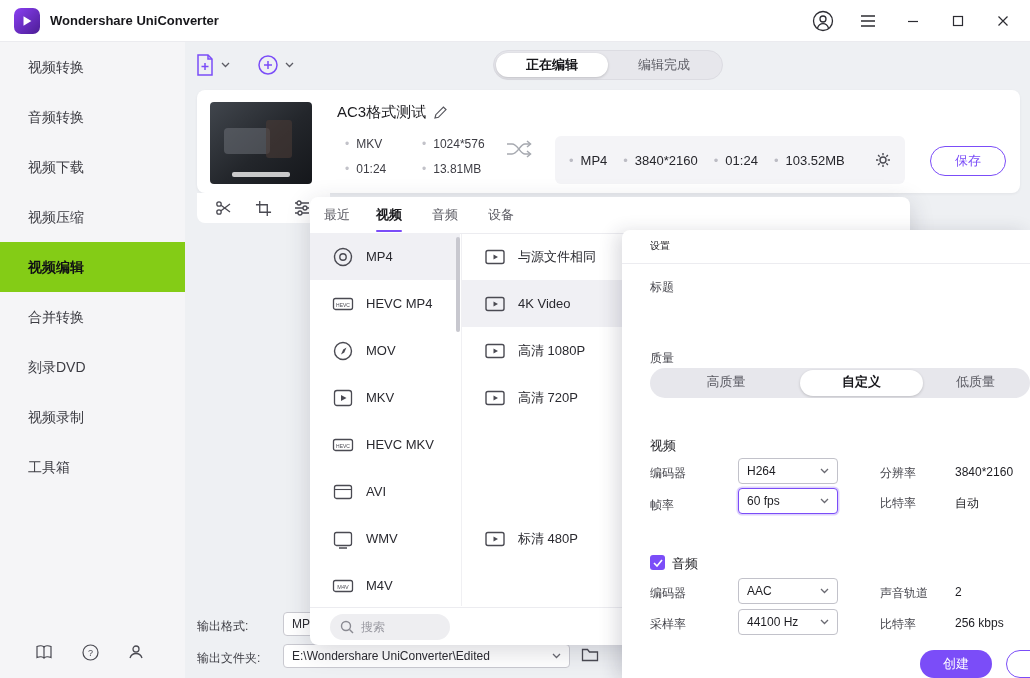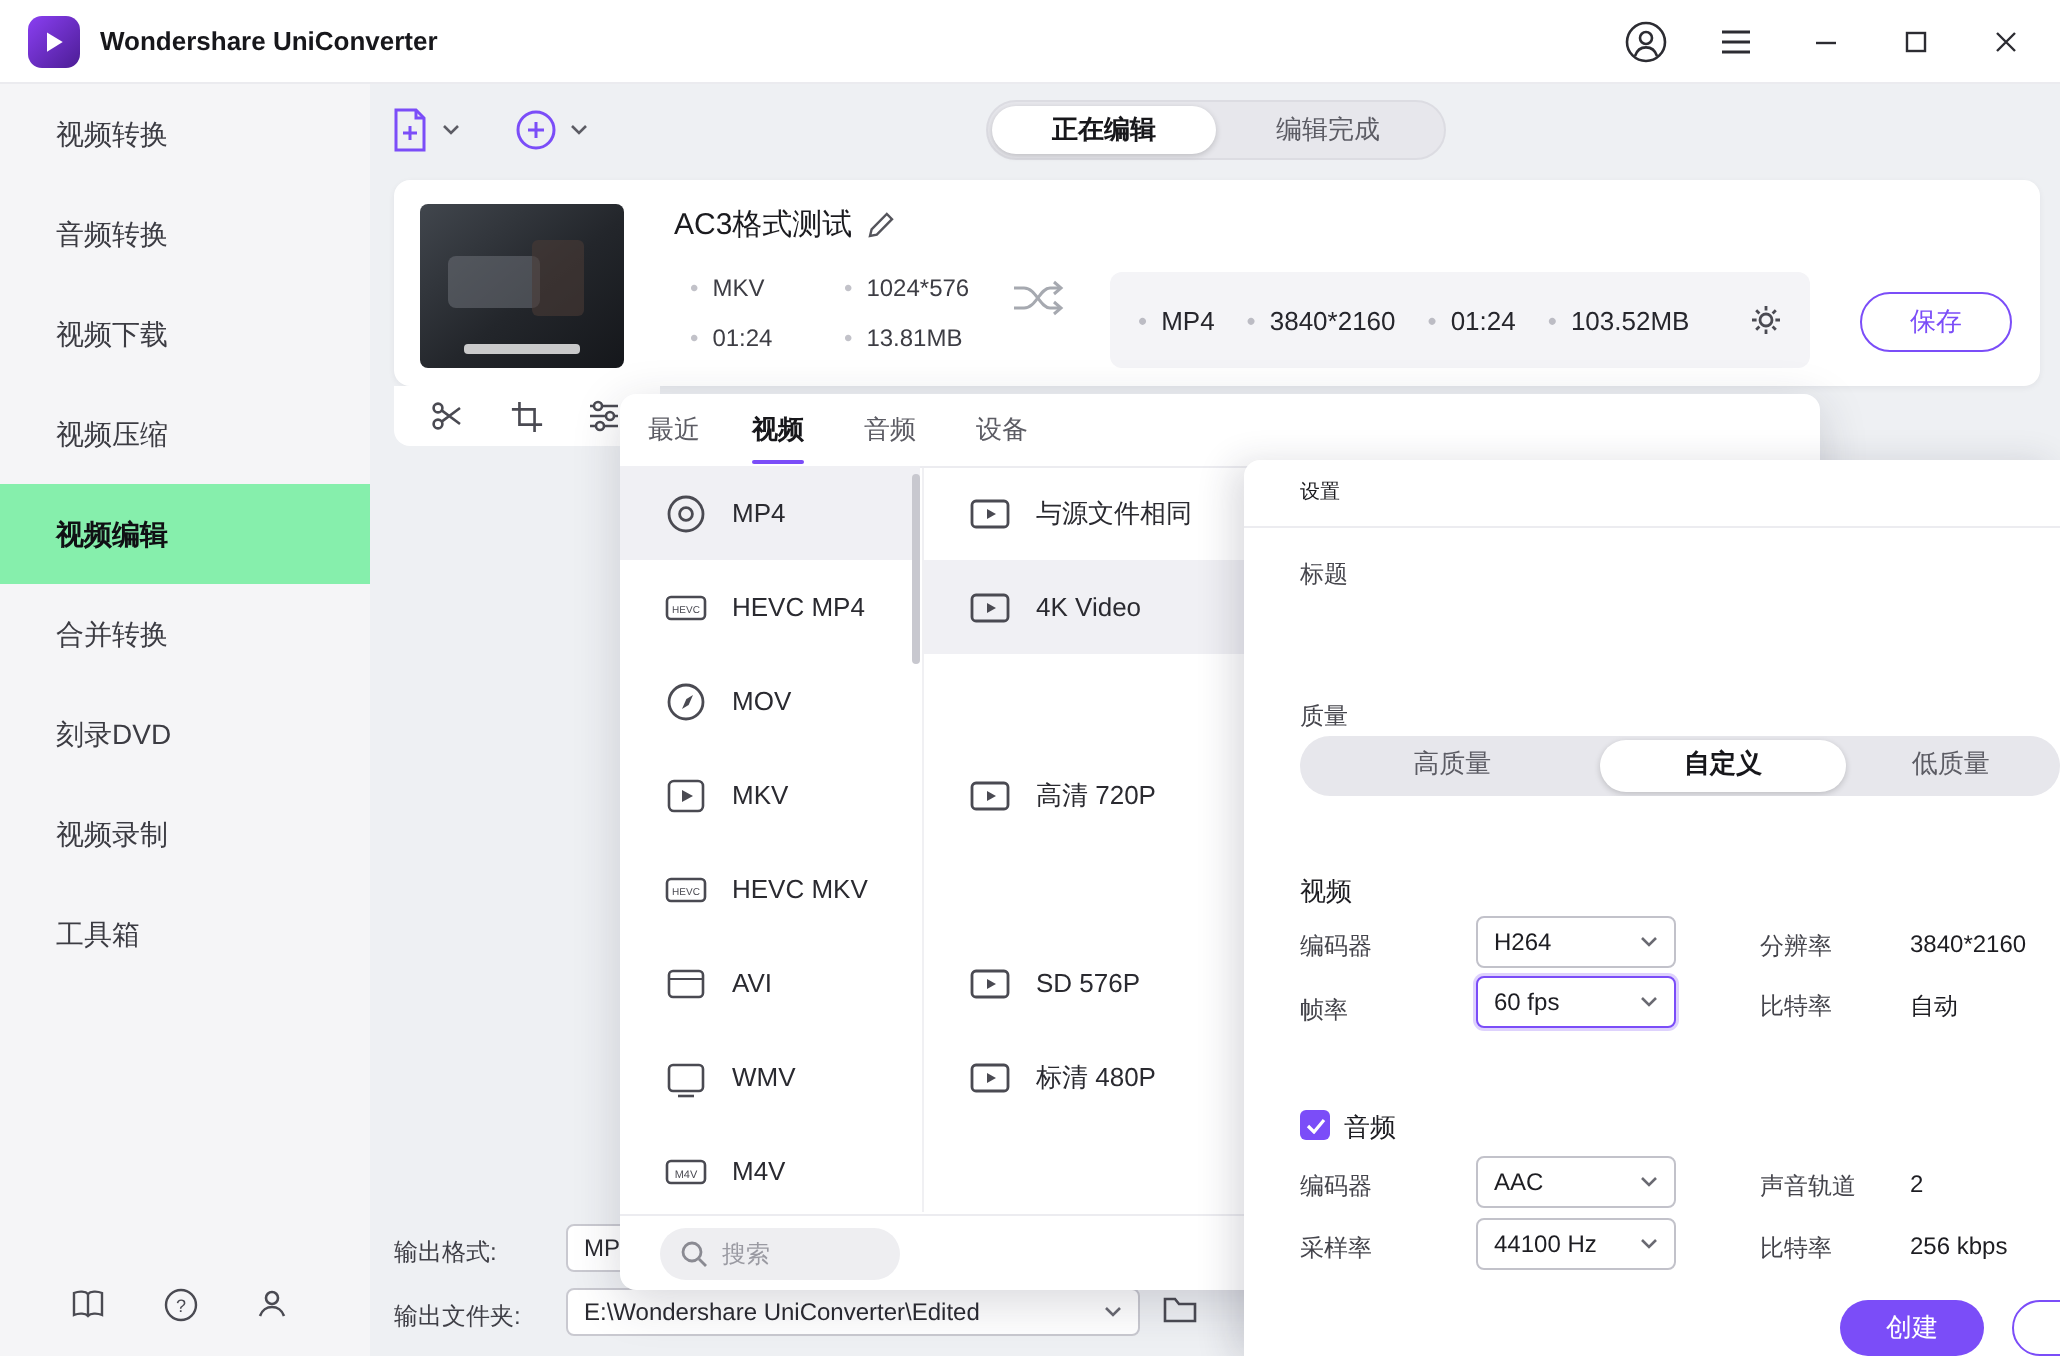--- a/index.html
+++ b/index.html
@@ -13,21 +13,21 @@
               border-bottom:1px solid #ebebef; display:flex; align-items:center; padding:17px 14px; z-index:10; }
   .logo { width:26px; height:26px; border-radius:7px; background:linear-gradient(135deg,#8a3ff2,#4c1d95);
           display:flex; align-items:center; justify-content:center; }
   .app-title { margin-left:10px; font-size:13px; font-weight:bold; color:#17171b; }
   .tb-right { margin-left:auto; display:flex; align-items:center; gap:19px; }
   .tb-icon { width:26px; height:26px; display:flex; align-items:center; justify-content:center; cursor:pointer; }
 
   
   .sidebar { position:absolute; left:0; top:42px; width:185px; height:636px; background:#f5f5f7; z-index:2; }
   .side-item { height:50px; line-height:50px; padding-left:28px; font-size:14px; color:#3c3c43; cursor:pointer; }
-  .side-item.active { background:#86efac; color:#101014; font-weight:bold; }
+  .side-item.active { background:#84cc16; color:#101014; font-weight:bold; }
   .side-bottom { position:absolute; left:34px; bottom:16px; display:flex; gap:26px; }
   .side-bottom .tb-icon { width:20px; height:20px; }
 
   
   .mainbg { position:absolute; left:185px; top:42px; width:845px; height:636px; background:#eef0f3; z-index:0; }
 
   
   .tool-btn { position:absolute; top:50px; height:30px; display:flex; align-items:center; gap:5px; cursor:pointer; z-index:1; }
   .seg { position:absolute; background:#e7e7ec; border:1px solid #dcdce2; border-radius:16px; display:flex; padding:2px; z-index:1; }
   .seg-item { text-align:center; font-size:13px; color:#5c5c64; border-radius:13px; line-height:24px; cursor:pointer; }
@@ -368,33 +368,33 @@
         </svg>
       <span>与源文件相同</span>
     </div>
     <div class="res-row sel-row" style="top:83px;">
       <svg width="22" height="22" viewBox="0 0 22 22">
           <rect x="2" y="4.5" width="18" height="13" rx="2" fill="none" stroke="#4a4a52" stroke-width="1.4"></rect>
           <path d="M9.5 8.5l4.5 2.5-4.5 2.5z" fill="#4a4a52"></path>
         </svg>
       <span>4K Video</span>
     </div>
-    <div class="res-row" style="top:177px;">
+    <div class="res-row" style="top:130px;">
       <svg width="22" height="22" viewBox="0 0 22 22">
           <rect x="2" y="4.5" width="18" height="13" rx="2" fill="none" stroke="#4a4a52" stroke-width="1.4"></rect>
           <path d="M9.5 8.5l4.5 2.5-4.5 2.5z" fill="#4a4a52"></path>
         </svg>
-      <span>高清 720P</span>
-    </div>
-    <div class="res-row" style="top:271px;">
+      <span>高清 1080P</span>
+    </div>
+    <div class="res-row" style="top:177px;">
       <svg width="22" height="22" viewBox="0 0 22 22">
           <rect x="2" y="4.5" width="18" height="13" rx="2" fill="none" stroke="#4a4a52" stroke-width="1.4"></rect>
           <path d="M9.5 8.5l4.5 2.5-4.5 2.5z" fill="#4a4a52"></path>
         </svg>
-      <span>SD 576P</span>
+      <span>高清 720P</span>
     </div>
     <div class="res-row" style="top:318px;">
       <svg width="22" height="22" viewBox="0 0 22 22">
           <rect x="2" y="4.5" width="18" height="13" rx="2" fill="none" stroke="#4a4a52" stroke-width="1.4"></rect>
           <path d="M9.5 8.5l4.5 2.5-4.5 2.5z" fill="#4a4a52"></path>
         </svg>
       <span>标清 480P</span>
     </div>
 
     <div class="searchdiv"></div>

